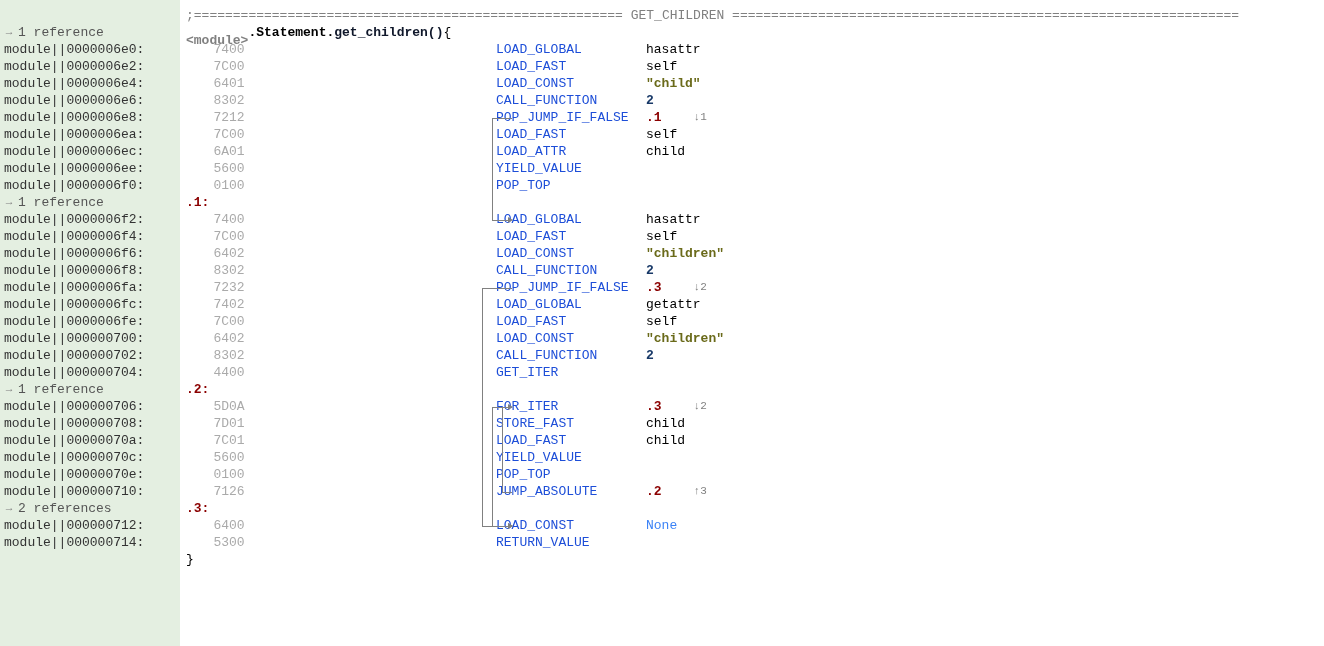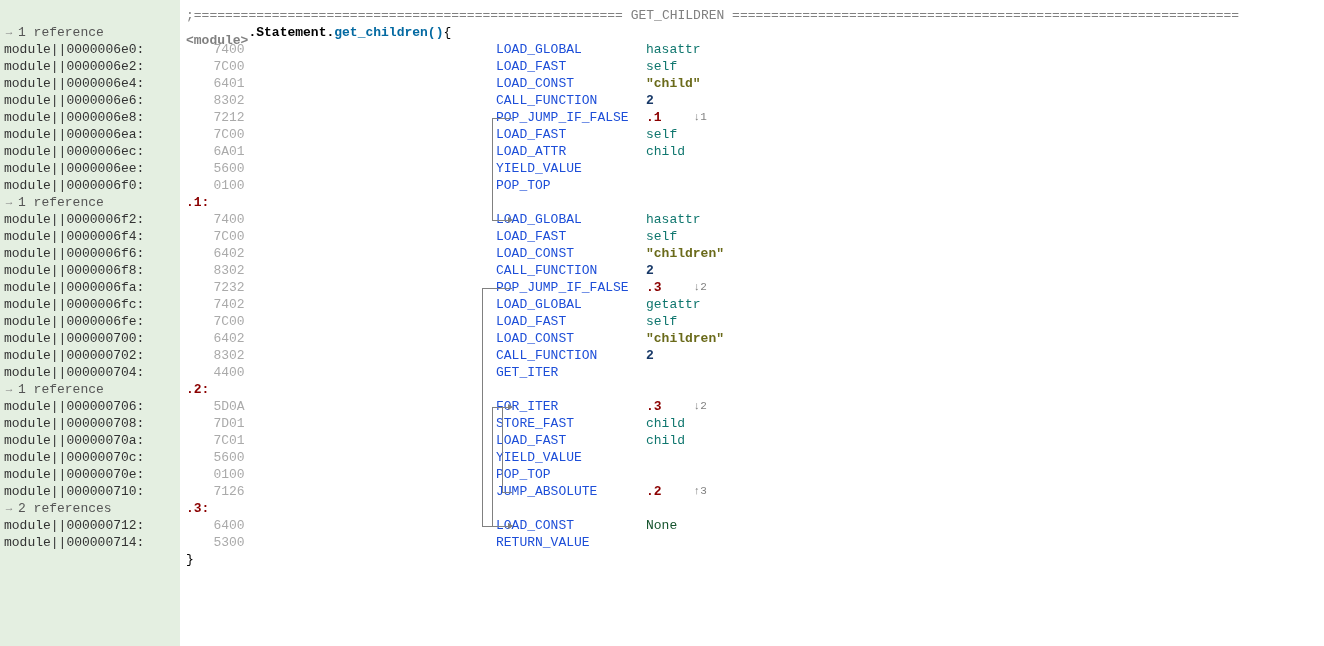--- a/index.html
+++ b/index.html
@@ -38,34 +38,34 @@
     display: flex;
     align-items: center;
   }
   .arrow-ref { color: #808080; margin-right: 4px; font-size: 11px; display: inline-block; width: 10px; text-align: center; }
   .ref-text { color: #555555; }
   .addr-text { color: #333333; }
 
   .comment-header { color: #808080; }
   .func-module { color: #808080; font-weight: bold; margin-top: 16px; }
   .func-cls { color: #000000; font-weight: bold; }
-  .func-name { color: #0369a1; font-weight: bold; }
+  .func-name { color: #0f172a; font-weight: bold; }
   .brace { color: #000000; }
 
   .hexcol { color: #aaaaaa; width: 60px; display: inline-block; text-align: center; padding-left: 26px; }
 
   .opcol { display: inline-block; margin-left: 250px; color: #1d4ed8; font-weight: normal; }
   .opcol { width: 150px; }
 
   .argcol { display: inline-block; }
-  .arg-ident { color: #0f766e; }
+  .arg-ident { color: #000000; }
   .arg-str { color: #6a6a1a; font-weight: bold; }
   .arg-label { color: #8b0000; font-weight: bold; }
   .arg-num { color: #183968; font-weight: bold; }
-  .arg-none { color: #14532d; }
+  .arg-none { color: #3b82f6; }
 
   .label-def { color: #8b0000; font-weight: bold; }
 
   .hint { color: #808080; font-size: 11px; display: inline-block; margin-left: 32px; }
 
   
   .flow-v {
     position: absolute;
     border-left: 1px solid #808080;
     width: 0;

